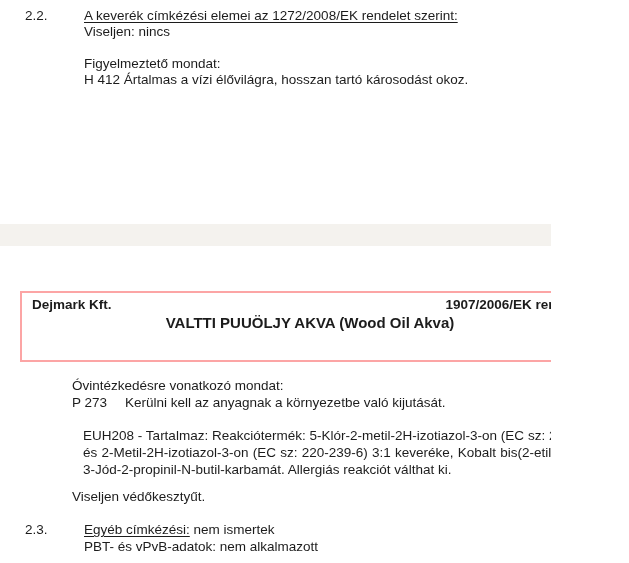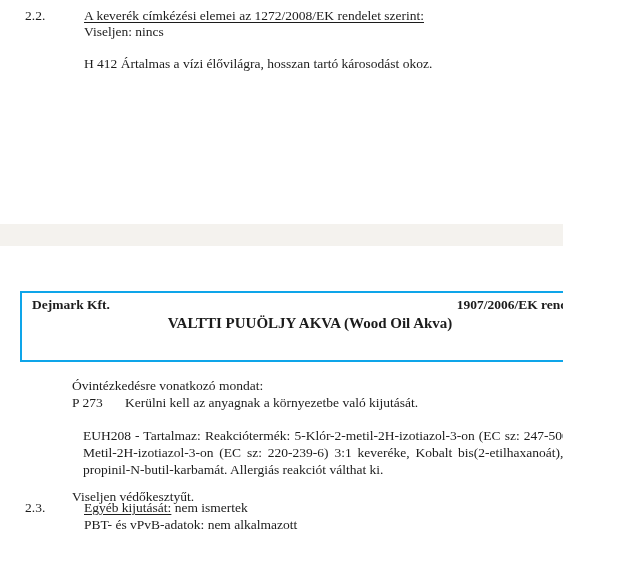--- a/index.html
+++ b/index.html
@@ -5,46 +5,45 @@
   html, body {
     margin: 0;
     padding: 0;
     background: #ffffff;
   }
   .page {
     position: relative;
     width: 551px;
     height: 563px;
     background: #ffffff;
-    font-family: Liberation Serif, serif;
+    font-family: Liberation Sans, sans-serif;
     font-size: 13.5px;
     line-height: 16px;
     color: #1c1c1c;
     overflow: hidden;
-    padding-left: 12px;
   }
   .sec { position: absolute; left: 0; width: 629px; }
   .sec-22 { top: 8px; }
-  .sec-23 { top: 499px; line-height: 17px; }
+  .sec-23 { top: 521px; line-height: 17px; }
   .secnum { position: absolute; left: 25px; top: 0; }
   .sec-content { margin-left: 84px; margin-right: 26px; }
   .u { text-decoration: underline; text-underline-offset: 2px; }
   .blank-line { height: 16px; }
   .band {
     position: absolute;
     left: 0; top: 224px;
     width: 629px; height: 22px;
     background: #f4f2ee;
   }
   .docbox {
     position: absolute;
     left: 20px; top: 291px;
     width: 580px; height: 71px;
     box-sizing: border-box;
-    border: 2px solid #0ea5e9;
+    border: 2px solid #fca5a5;
     padding: 4px 10px 3px 10px;
   }
   .docbox-row {
     display: flex;
     justify-content: space-between;
     font-weight: bold;
   }
   .docbox-title {
     margin-top: 2px;
     text-align: center;
@@ -75,20 +74,21 @@
 <body>
 
 <div class="page">
 
   <section class="sec sec-22">
     <span class="secnum">2.2.</span>
     <div class="sec-content">
       <div class="u">A keverék címkézési elemei az 1272/2008/EK rendelet szerint:</div>
       <div>Viseljen: nincs</div>
       <div class="blank-line"></div>
+      <div>Figyelmeztető mondat:</div>
       <div>H 412 Ártalmas a vízi élővilágra, hosszan tartó károsodást okoz.</div>
     </div>
   </section>
 
   <div class="band"></div>
 
   <div class="docbox">
     <div class="docbox-row">
       <span>Dejmark Kft.</span>
       <span>1907/2006/EK rendelet</span>
@@ -103,20 +103,20 @@
       <span class="pcode">P 273</span><span>Kerülni kell az anyagnak a környezetbe való kijutását.</span>
     </div>
     <p class="euh-par">EUH208 - Tartalmaz: Reakciótermék: 5-Klór-2-metil-2H-izotiazol-3-on (EC sz: 247-500-7) és 2-Metil-2H-izotiazol-3-on (EC sz: 220-239-6) 3:1 keveréke, Kobalt bis(2-etilhaxanoát), 3-Jód-2-propinil-N-butil-karbamát. Allergiás reakciót válthat ki.</p>
     <div>Viseljen védőkesztyűt.</div>
   </div>
 
   <section class="sec sec-23">
     <span class="secnum">2.3.</span>
     <div class="sec-content">
       <div>
-        <span class="u">Egyéb kijutását:</span>
+        <span class="u">Egyéb címkézési:</span>
         <span>nem ismertek</span>
       </div>
       <div>PBT- és vPvB-adatok: nem alkalmazott</div>
     </div>
   </section>
 
 </div>
 
 </body></html>

